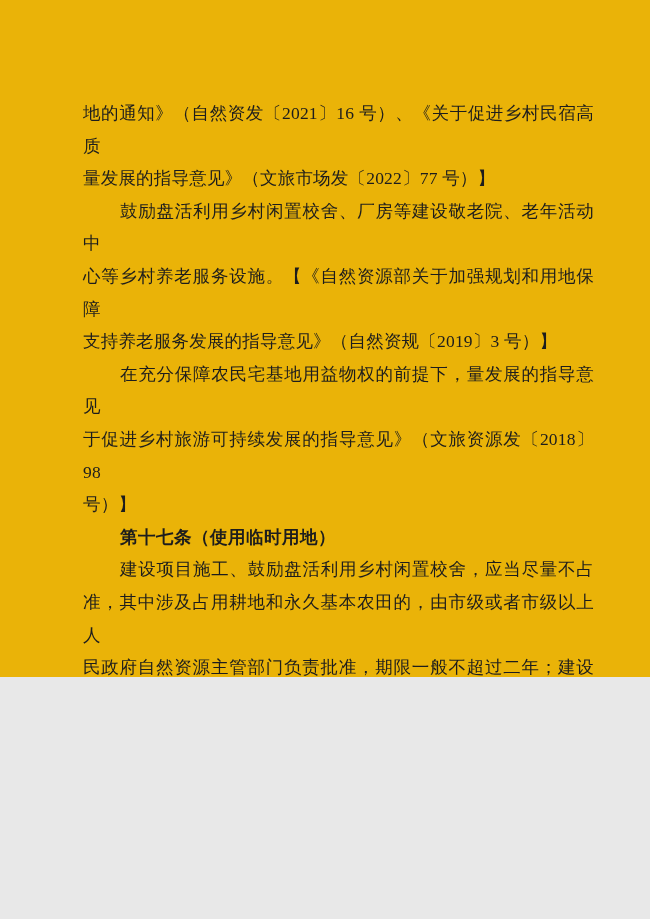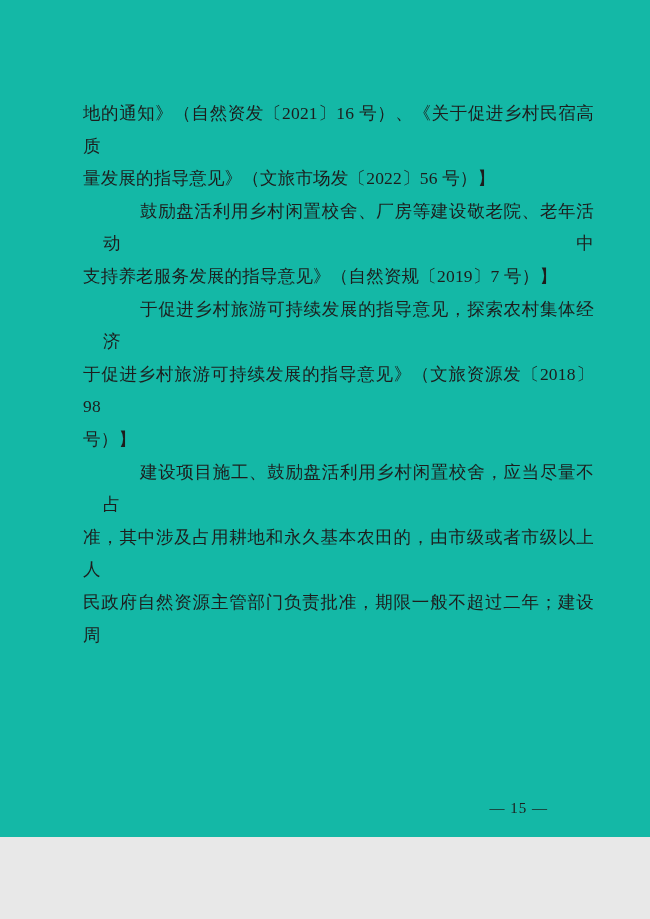--- a/index.html
+++ b/index.html
@@ -3,22 +3,22 @@
 <meta charset="utf-8">
 <style>
   html, body {
     margin: 0;
     padding: 0;
     background: #e8e8e8;
   }
   .page {
     position: relative;
     width: 650px;
-    height: 837px;
-    background: #14b8a6;
+    height: 677px;
+    background: #eab308;
     overflow: hidden;
     font-family: "Liberation Serif", serif;
     color: #1d1d1d;
   }
   .doc-body {
     position: absolute;
     left: 83px;
     top: 97px;
     width: 511px;
     font-size: 17.5px;
@@ -28,21 +28,20 @@
   .line {
     text-align: justify;
     text-justify: inter-character;
     white-space: normal;
   }
   .line.just {
     text-align-last: justify;
   }
   .line.indent {
     text-indent: 37px;
-    margin-left: 20px;
   }
   .line.bold {
     font-weight: 700;
     font-family: "Liberation Sans", sans-serif;
     letter-spacing: 0.5px;
     text-align-last: left;
   }
   .page-number {
     position: absolute;
     top: 800px;
@@ -52,24 +51,26 @@
     color: #1d1d1d;
     font-family: "Liberation Serif", serif;
   }
 </style>
 </head>
 <body>
 
 <div class="page">
   <div class="doc-body" id="doc-body">
       <div class="line just">地的通知》（自然资发〔2021〕16 号）、《关于促进乡村民宿高质</div>
-      <div class="line">量发展的指导意见》（文旅市场发〔2022〕56 号）】</div>
+      <div class="line">量发展的指导意见》（文旅市场发〔2022〕77 号）】</div>
       <div class="line just indent">鼓励盘活利用乡村闲置校舍、厂房等建设敬老院、老年活动中</div>
-      <div class="line">支持养老服务发展的指导意见》（自然资规〔2019〕7 号）】</div>
-      <div class="line just indent">于促进乡村旅游可持续发展的指导意见，探索农村集体经济</div>
+      <div class="line just">心等乡村养老服务设施。【《自然资源部关于加强规划和用地保障</div>
+      <div class="line">支持养老服务发展的指导意见》（自然资规〔2019〕3 号）】</div>
+      <div class="line just indent">在充分保障农民宅基地用益物权的前提下，量发展的指导意见</div>
       <div class="line just">于促进乡村旅游可持续发展的指导意见》（文旅资源发〔2018〕98</div>
       <div class="line">号）】</div>
+      <div class="line indent bold">第十七条（使用临时用地）</div>
       <div class="line just indent">建设项目施工、鼓励盘活利用乡村闲置校舍，应当尽量不占</div>
       <div class="line just">准，其中涉及占用耕地和永久基本农田的，由市级或者市级以上人</div>
       <div class="line just">民政府自然资源主管部门负责批准，期限一般不超过二年；建设周</div>
     </div>
   <div class="page-number">— 15 —</div>
 </div>
 
 </body></html>

